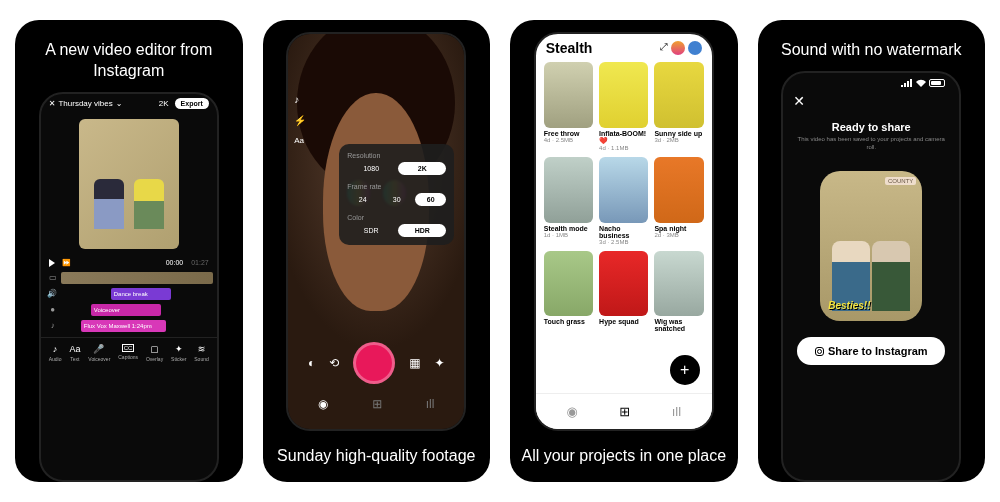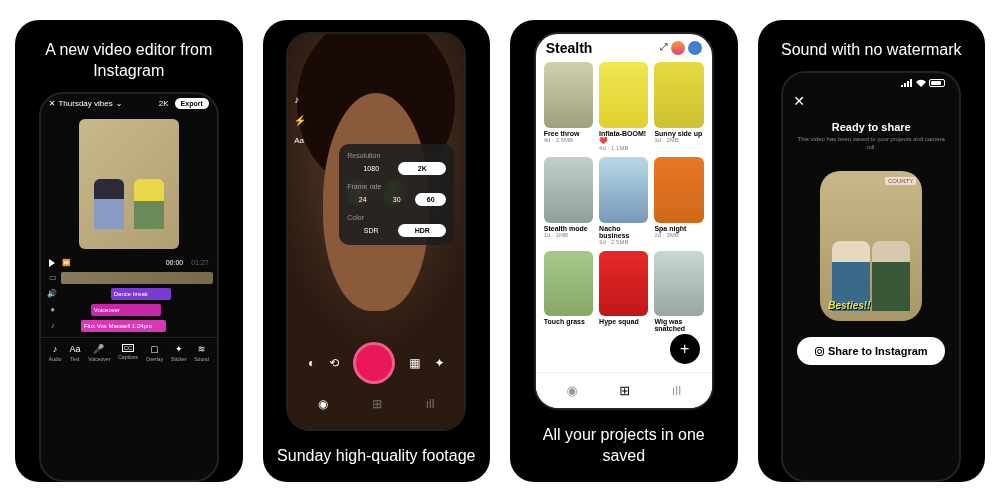--- a/index.html
+++ b/index.html
@@ -283,21 +283,21 @@
           <div class="card-meta"></div>
         </div>
     </div>
     <div class="fab">+</div>
     <div class="proj-nav">
       <span style="color:#999">◉</span>
       <span>⊞</span>
       <span style="color:#999">ıll</span>
     </div>
   </div>
-  <div class="caption">All your projects in one saved</div>
+  <div class="caption">All your projects in one place</div>
 </div>
 
 <div class="panel">
   <div class="headline">Sound with no watermark</div>
   <div class="phone">
     <div class="status-bar">
       <span></span>
       <div class="status-icons">
         <svg class="sig" viewBox="0 0 12 8">
             <path fill="#fff" d="M0 6h2v2H0zM3 4h2v4H3zM6 2h2v6H6zM9 0h2v8H9z"></path>

